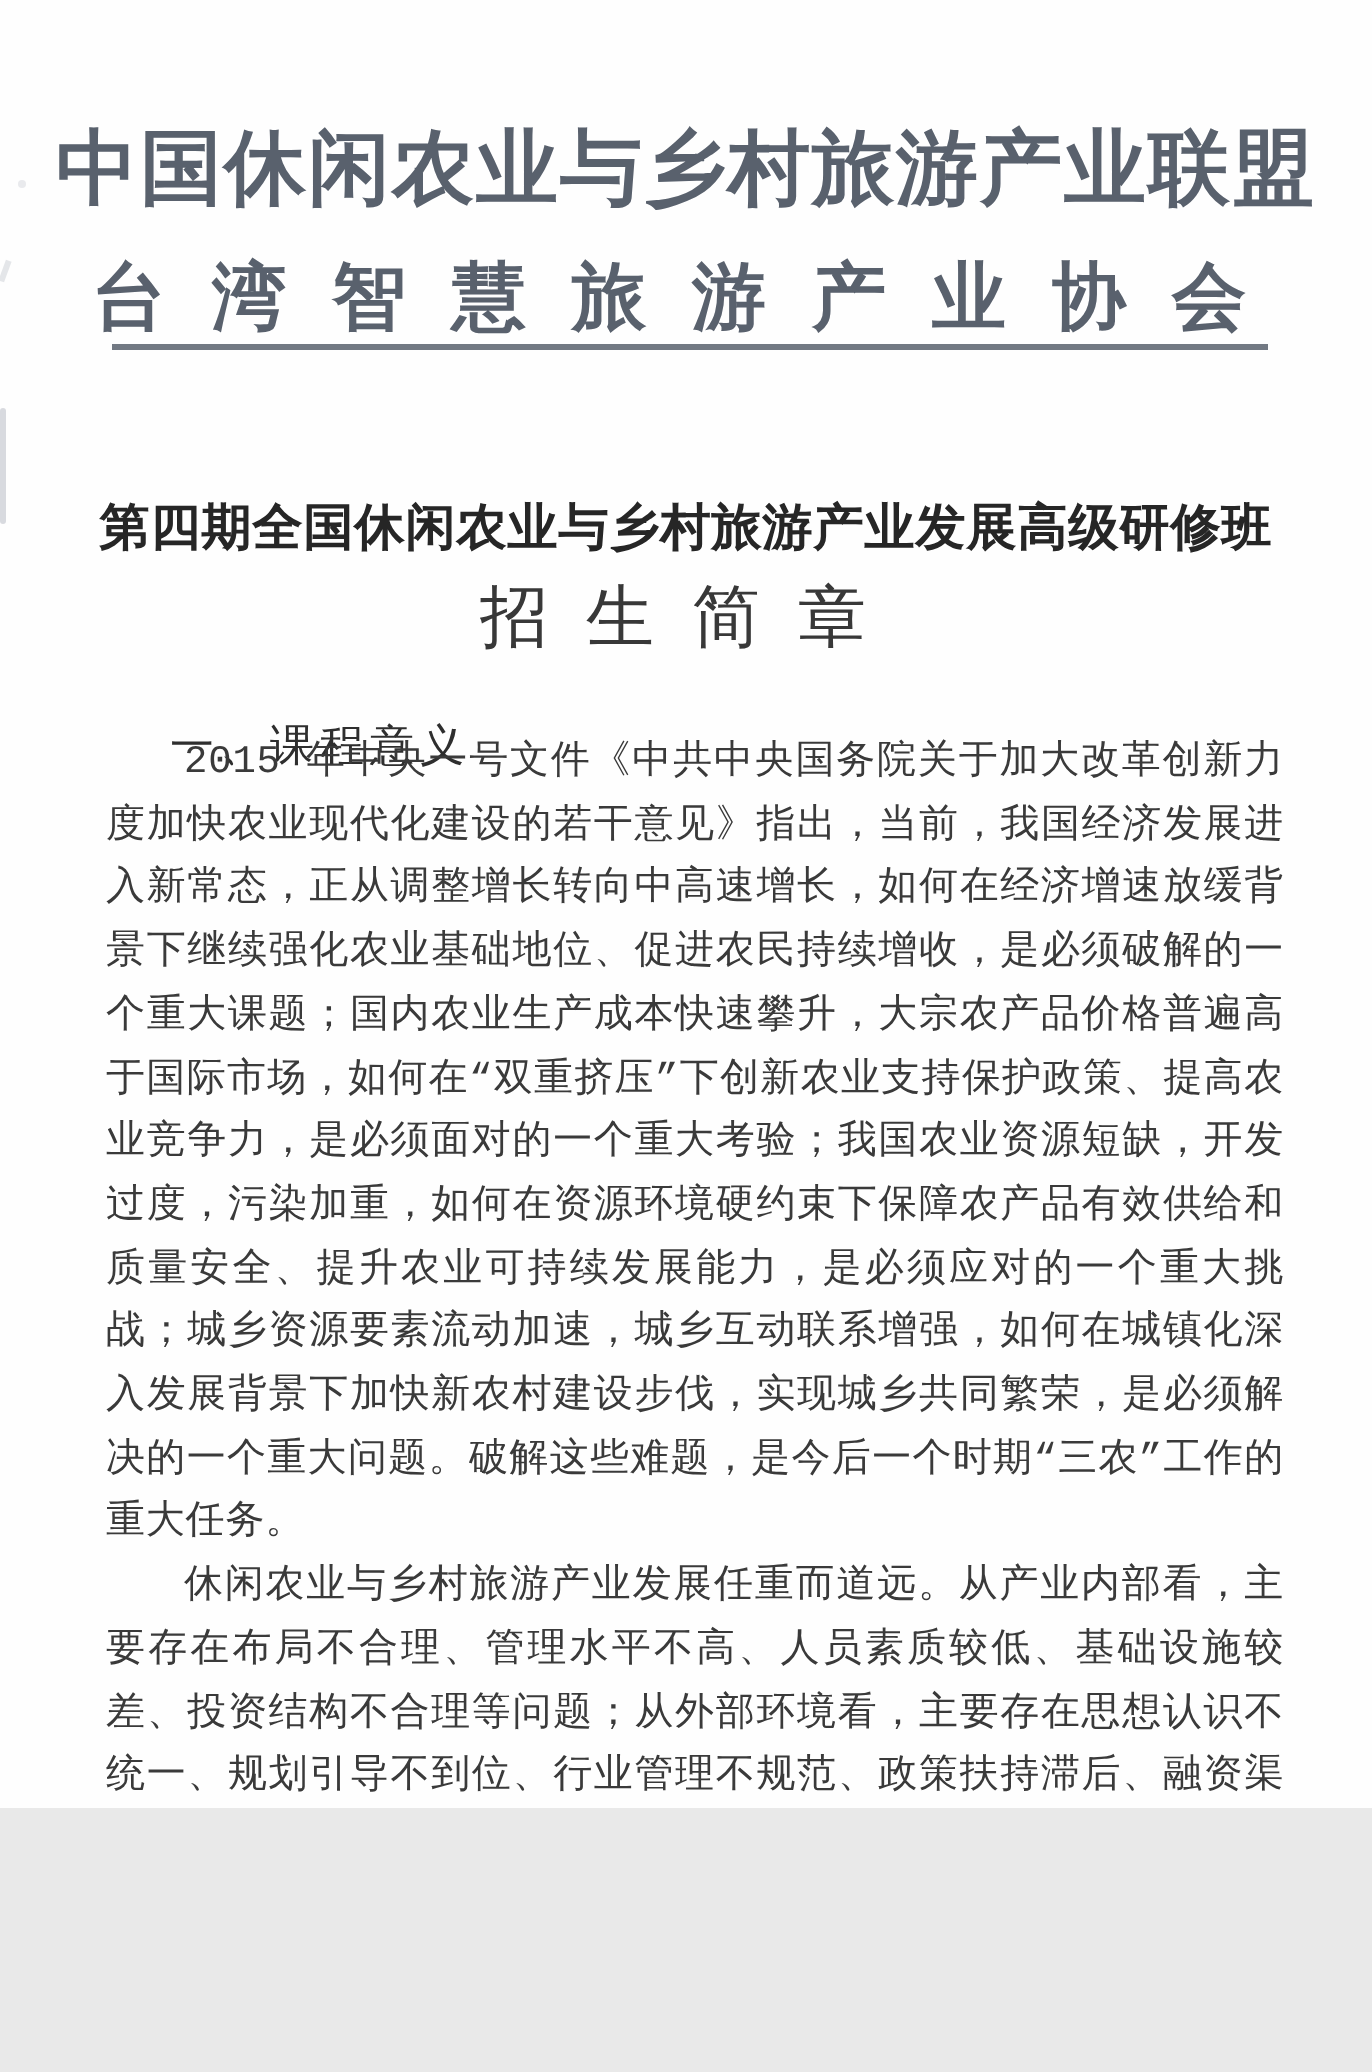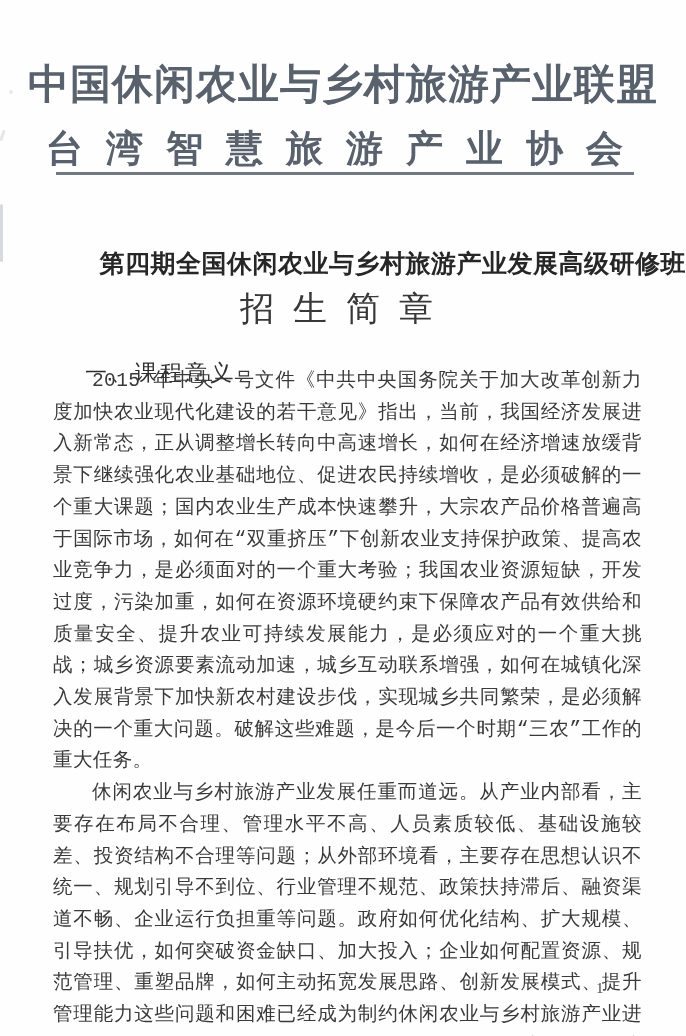--- a/index.html
+++ b/index.html
@@ -5,21 +5,21 @@
   :root {
     --header_text: #59616d;
     --body_text: #3a3a3a;
     --heading_text: #262626;
     --page_bg: #fefefe;
   }
   html, body { margin: 0; padding: 0; background: #e9e9e9; }
   .page {
     position: relative;
     width: 686px;
-    height: 1036px;
+    height: 904px;
     margin: 0 auto;
     background: var(--page_bg);
     overflow: hidden;
     font-family: "Liberation Serif", "DejaVu Serif", serif;
   }
 
   
   .org1 {
     position: absolute;
     top: 57px; left: 0; right: 0;
@@ -48,21 +48,21 @@
     top: 172px; left: 56px;
     width: 578px; height: 3px;
     background: var(--header_text);
     opacity: .85;
   }
 
   
   .subtitle {
     position: absolute;
     top: 247px; left: 0; right: 0;
-    text-align: right;
+    text-align: center;
     font-family: "Liberation Sans", "DejaVu Sans", sans-serif;
     font-weight: 700;
     font-size: 25px;
     letter-spacing: 0.5px;
     color: var(--heading_text);
     white-space: nowrap;
   }
   .main-title {
     position: absolute;
     top: 286px; left: 0; right: 14px;

